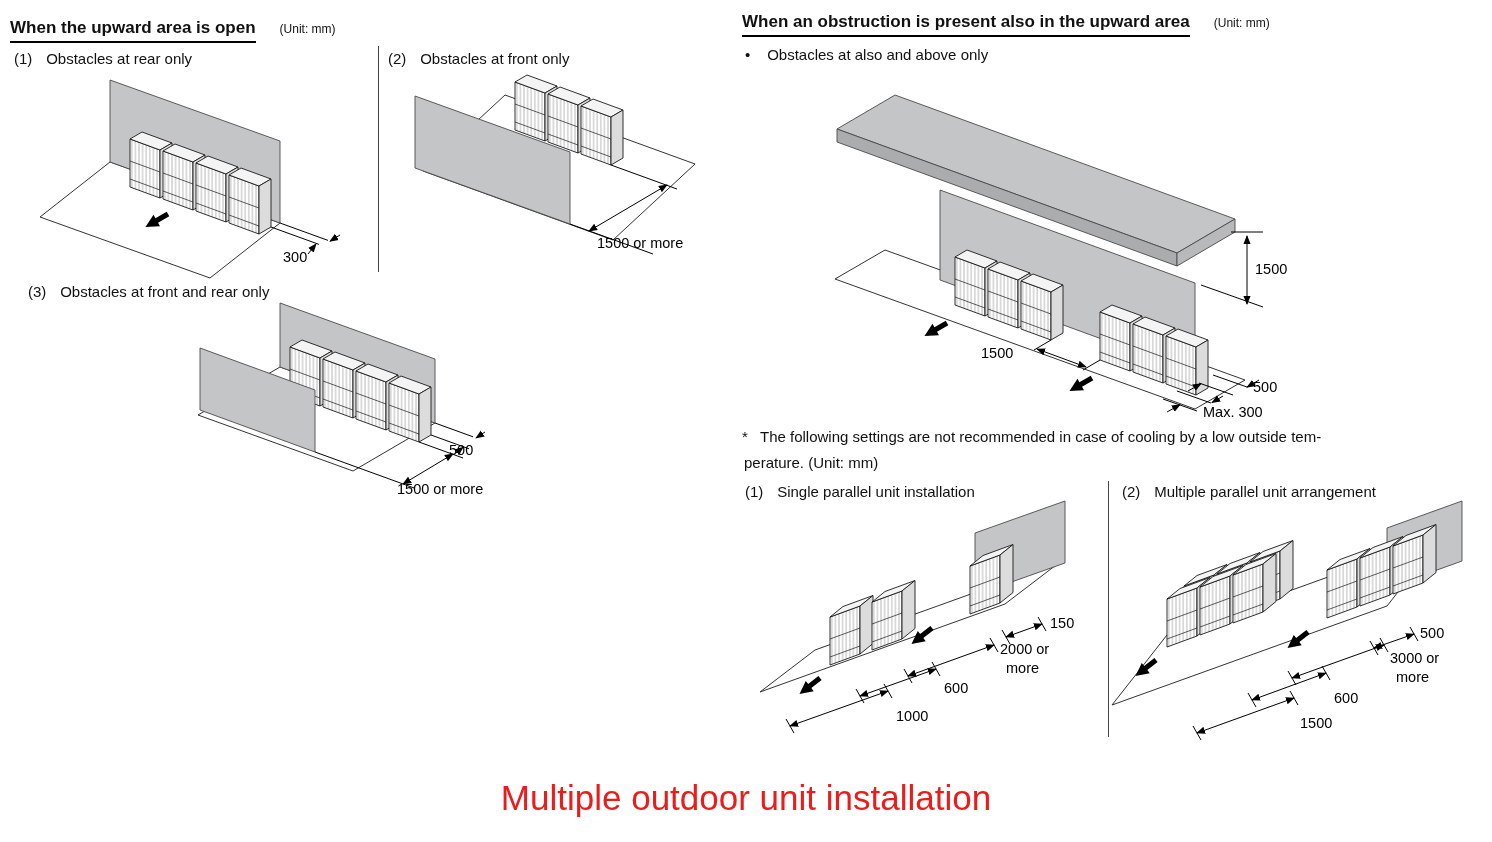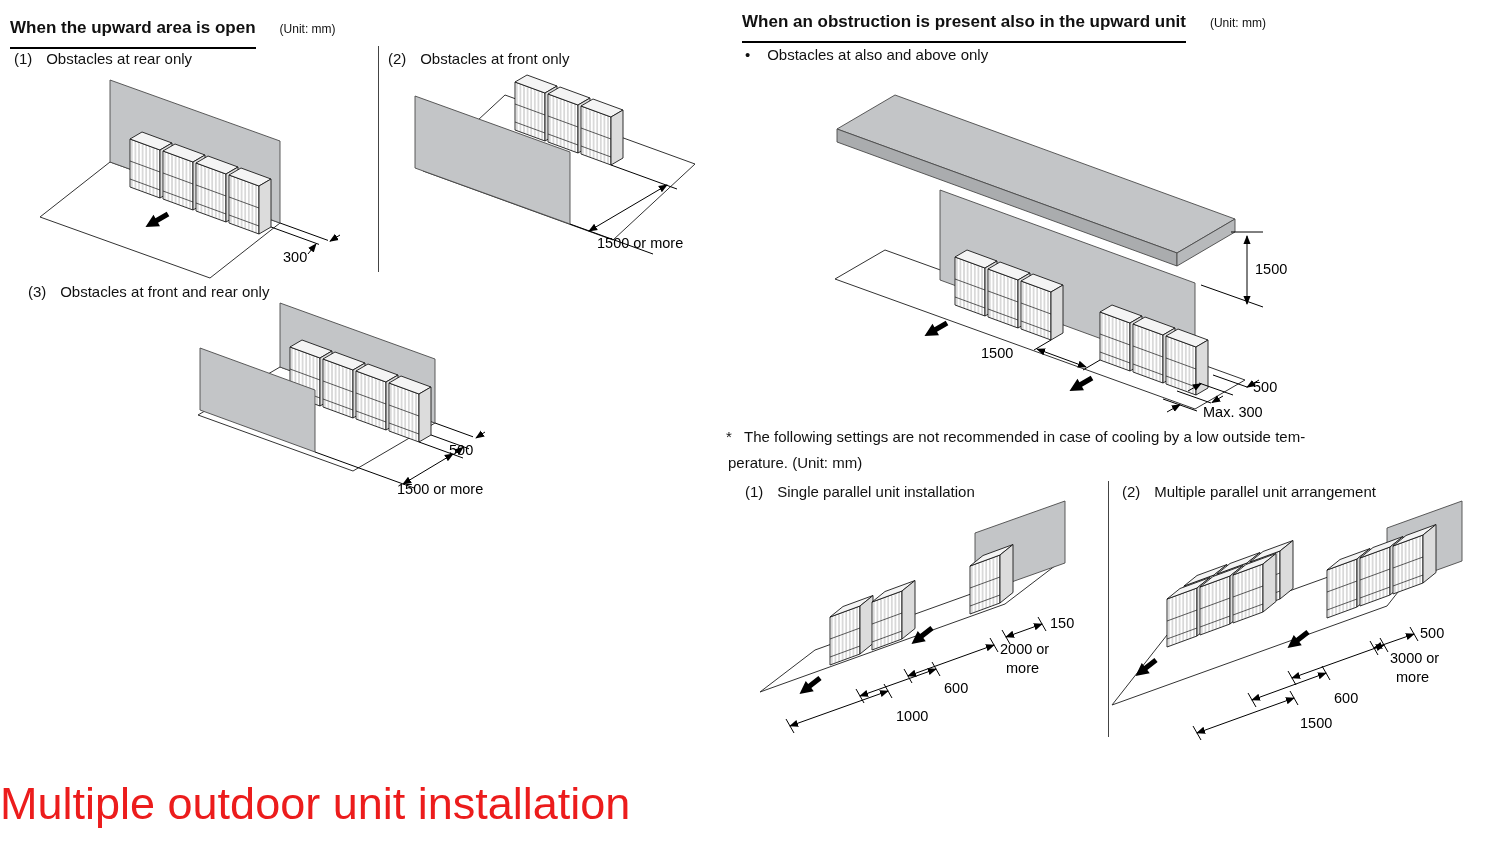--- a/index.html
+++ b/index.html
@@ -1,29 +1,29 @@
 <!DOCTYPE html>
 <html><head>
 <meta charset="utf-8">
 <style>
   html,body{margin:0;padding:0;background:#fff}
   body{width:1492px;height:842px;position:relative;overflow:hidden;
        font-family:"Liberation Sans",sans-serif;color:#111}
   .abs{position:absolute}
   .heading{font-size:17px;font-weight:bold;white-space:nowrap}
-  .heading .hl{border-bottom:2.5px solid #000;padding-bottom:10px}
+  .heading .hl{border-bottom:2.5px solid #000;padding-bottom:4px}
   .heading .unit-note{font-weight:normal;font-size:12px;margin-left:24px}
   .caption{font-size:15px;white-space:nowrap}
   .caption .num{display:inline-block;min-width:28px}
   .caption .bul{display:inline-block;min-width:18px}
   .note{font-size:15px;line-height:26px}
   .note .star{display:inline-block;min-width:18px}
   .note .ind{margin-left:2px}
   .vdiv{width:1px;background:#444}
-  .footer{width:100%;text-align:left;font-size:45px;color:#ec1c1c}
+  .footer{width:100%;text-align:center;font-size:35px;color:#ec1c1c}
   svg{position:absolute;overflow:visible}
   svg text{font-family:"Liberation Sans",sans-serif;font-size:14.5px;fill:#000}
   .outline{fill:#fff;stroke:#333;stroke-width:1}
   .wall{stroke:#4a4a4a;stroke-width:0.9}
   .dim line,.dim path{stroke:#000;stroke-width:1;fill:none}
   .tick{stroke:#000;stroke-width:0.9}
 </style>
 </head>
 <body>
 
@@ -131,21 +131,21 @@
     <line x1="261" y1="158" x2="268" y2="152.3" marker-end="url(#ah)"></line>
     <line x1="224" y1="147" x2="268" y2="163"></line>
     <line x1="120" y1="157" x2="220" y2="193.3"></line>
     <line x1="258" y1="159" x2="208" y2="189" marker-start="url(#ah)" marker-end="url(#ah)"></line>
   </g>
   <text x="254" y="160">500</text>
   <text x="202" y="199">1500 or more</text>
 </svg>
 
 <div class="abs heading" style="left:742px;top:12px">
-  <span class="hl">When an obstruction is present also in the upward unit</span><span class="unit-note">(Unit: mm)</span>
+  <span class="hl">When an obstruction is present also in the upward area</span><span class="unit-note">(Unit: mm)</span>
 </div>
 
 <div class="abs caption" style="left:745px;top:46px">
   <span class="bul">•</span>
   <span>Obstacles at also and above only</span>
 </div>
 
 <svg style="left:735px;top:65px" width="745" height="355">
   <path class="outline" d="M150,185 L510,315 L460,344 L100,214 Z"></path>
   <path class="wall" d="M205,125 L460,218 L460,308 L205,215 Z" fill="#c3c5c7"></path>
@@ -179,21 +179,21 @@
     <line x1="428" y1="334" x2="462" y2="346"></line>
     <line x1="488" y1="331" x2="477" y2="337.6" marker-end="url(#ah)"></line>
     <line x1="432" y1="347" x2="445" y2="339.7" marker-end="url(#ah)"></line>
   </g>
   <text x="520" y="209">1500</text>
   <text x="246" y="293">1500</text>
   <text x="518" y="327">500</text>
   <text x="468" y="352">Max. 300</text>
 </svg>
 
-<div class="abs note" style="left:726px;top:424px">
+<div class="abs note" style="left:742px;top:424px">
   <div>
     <span class="star">*</span><span>The following settings are not recommended in case of cooling by a low outside tem-</span>
   </div>
   <div class="ind">
     <span>perature. (Unit: mm)</span>
   </div>
 </div>
 
 <div class="abs caption" style="left:745px;top:483px">
   <span class="num">(1)</span>

